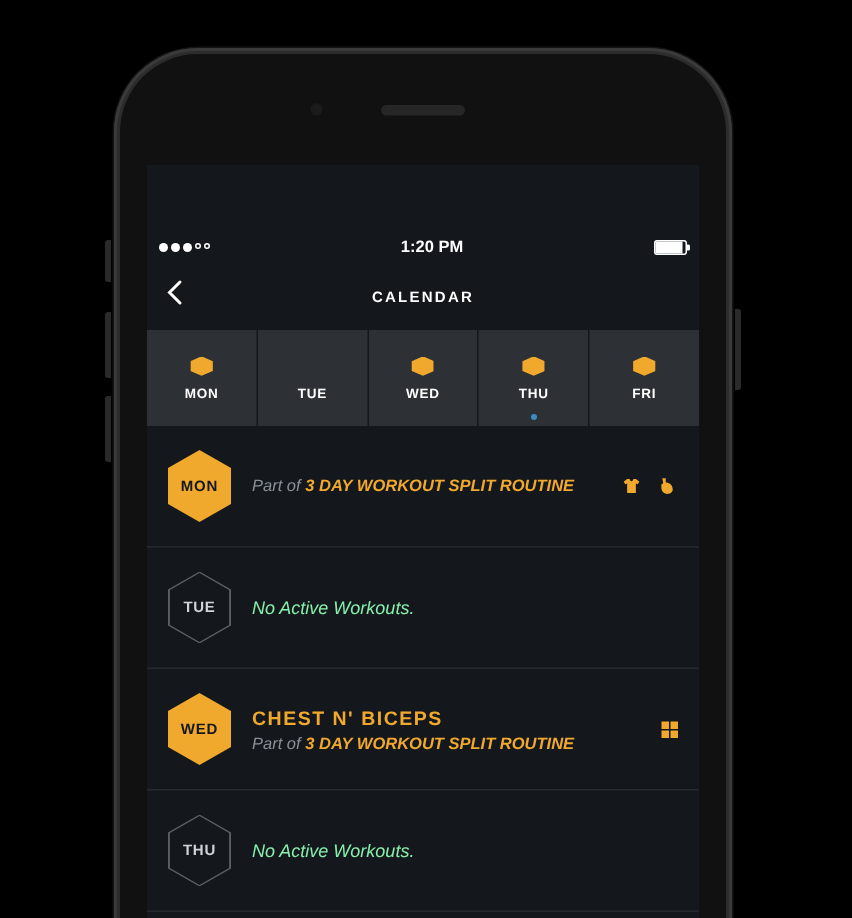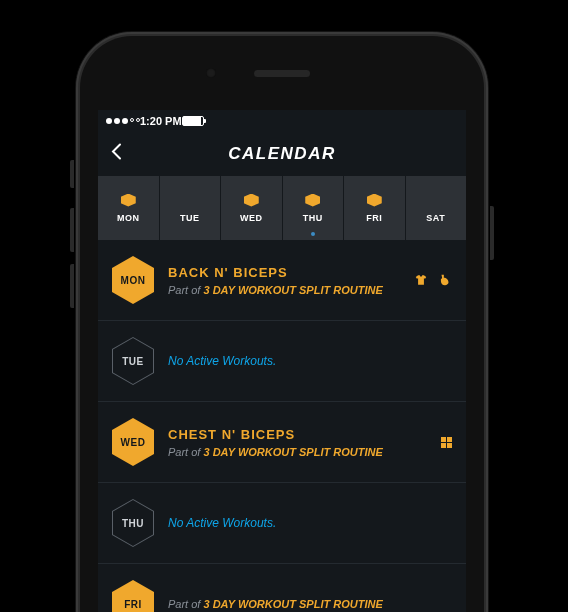--- a/index.html
+++ b/index.html
@@ -42,44 +42,44 @@
   .screen {
     position: absolute;
     top: 74px; left: 18px; right: 18px; bottom: 0;
     background: #14181c;
     overflow: hidden;
   }
   
   
   .status-bar {
     height: 22px;
-    display: flex; align-items: center; 
+    display: flex; align-items: center; justify-content: space-between;
     padding: 0 8px;
-    color: #fff; font-size: 11px;
+    color: #fff; font-size: 11px; margin-top: 44px;
   }
   .status-left, .status-right { display:flex; align-items:center; gap:4px; }
   .signal-dots { display:flex; gap:2px; }
   .signal-dots span { width:6px; height:6px; border-radius:50%; background:#fff; }
   .signal-dots span.empty { background:transparent; border:1px solid #fff; width:4px; height:4px; }
   .battery { width:22px; height:10px; border:1px solid #fff; border-radius:2px; position:relative; }
   .battery::after { content:""; position:absolute; right:-3px; top:2px; width:2px; height:4px; background:#fff; border-radius:0 1px 1px 0; }
   .battery-fill { background:#fff; height:100%; width:90%; }
   .time { font-weight:600; }
   
   
   .navbar {
     height: 44px;
     display:flex; align-items:center; justify-content:center;
     position: relative;
   }
   .navbar .back {
     position:absolute; left:12px; top:50%; transform:translateY(-50%);
     color:#fff; font-size:20px;
   }
-  .navbar h1 { color:#fff; font-size:17px; letter-spacing:1.5px; font-weight:700;font-style:italic; }
+  .navbar h1 { color:#fff; font-size:10px; letter-spacing:1.5px; font-weight:700; }
   
   
   .week-strip {
     display:flex;
     height: 64px;
     background: #2d3136;
   }
   .day-cell {
     flex:1;
     display:flex; flex-direction:column; align-items:center; justify-content:center;
@@ -126,21 +126,21 @@
     position:relative; z-index:2;
     font-size:10px; font-weight:700; letter-spacing:0.5px;
   }
   .hex-badge.filled span { color:#14181c; }
   .hex-badge.outlined span { color:#d0d4d8; }
   
   .row-body { flex:1; min-width:0; }
   .row-title { color:#f0a82d; font-size:13px; letter-spacing:1px; font-weight:600; margin-bottom:4px; }
   .row-sub { font-size:11px; font-style:italic; color:#8a9098; }
   .row-sub .routine { color:#f0a82d; font-weight:600; font-style:italic;text-align:center; }
-  .row-empty { color:#0ea5e9; font-style:italic; font-size:12px; }
+  .row-empty { color:#86efac; font-style:italic; font-size:12px; }
   
   .row-icons { display:flex; gap:10px; align-items:center; }
   .row-icons span { color:#f0a82d; font-size:13px; }
   .icon-grid { display:grid; grid-template-columns:repeat(2,5px); grid-template-rows:repeat(2,5px); gap:1px; }
   .icon-grid i { background:#f0a82d; }
   .icon-shirt svg, .icon-arm svg { width:14px; height:14px; display:block; }
 </style>
 </head>
 <body>
 
@@ -196,33 +196,28 @@
           </div>
           <div class="day-cell active">
             <div class="hex-small"></div>
             <div class="day-code">THU</div>
             <div class="today-dot"></div>
           </div>
           <div class="day-cell active">
             <div class="hex-small"></div>
             <div class="day-code">FRI</div>
           </div>
-          <div class="day-cell">
-            <div class="hex-small"></div>
-            <div class="day-code">SAT</div>
-          </div>
         </div>
 
       <div class="workout-list" id="workout-list">
           <div class="workout-row">
             <div class="hex-badge filled">
               <span>MON</span>
             </div>
             <div class="row-body">
-              <div class="row-title">BACK N' BICEPS</div>
               <div class="row-sub"><span>Part of </span><span class="routine">3 DAY WORKOUT SPLIT ROUTINE</span></div>
             </div>
             <div class="row-icons">
               <span class="icon-shirt">
                 <svg viewBox="0 0 24 24">
                   <path fill="#f0a82d" d="M7 4 L10 4 C10 5.5 11 6.5 12 6.5 C13 6.5 14 5.5 14 4 L17 4 L21 7 L19 10 L17 9 L17 20 L7 20 L7 9 L5 10 L3 7 Z"></path>
                 </svg>
               </span>
               <span class="icon-arm">
                 <svg viewBox="0 0 24 24">

